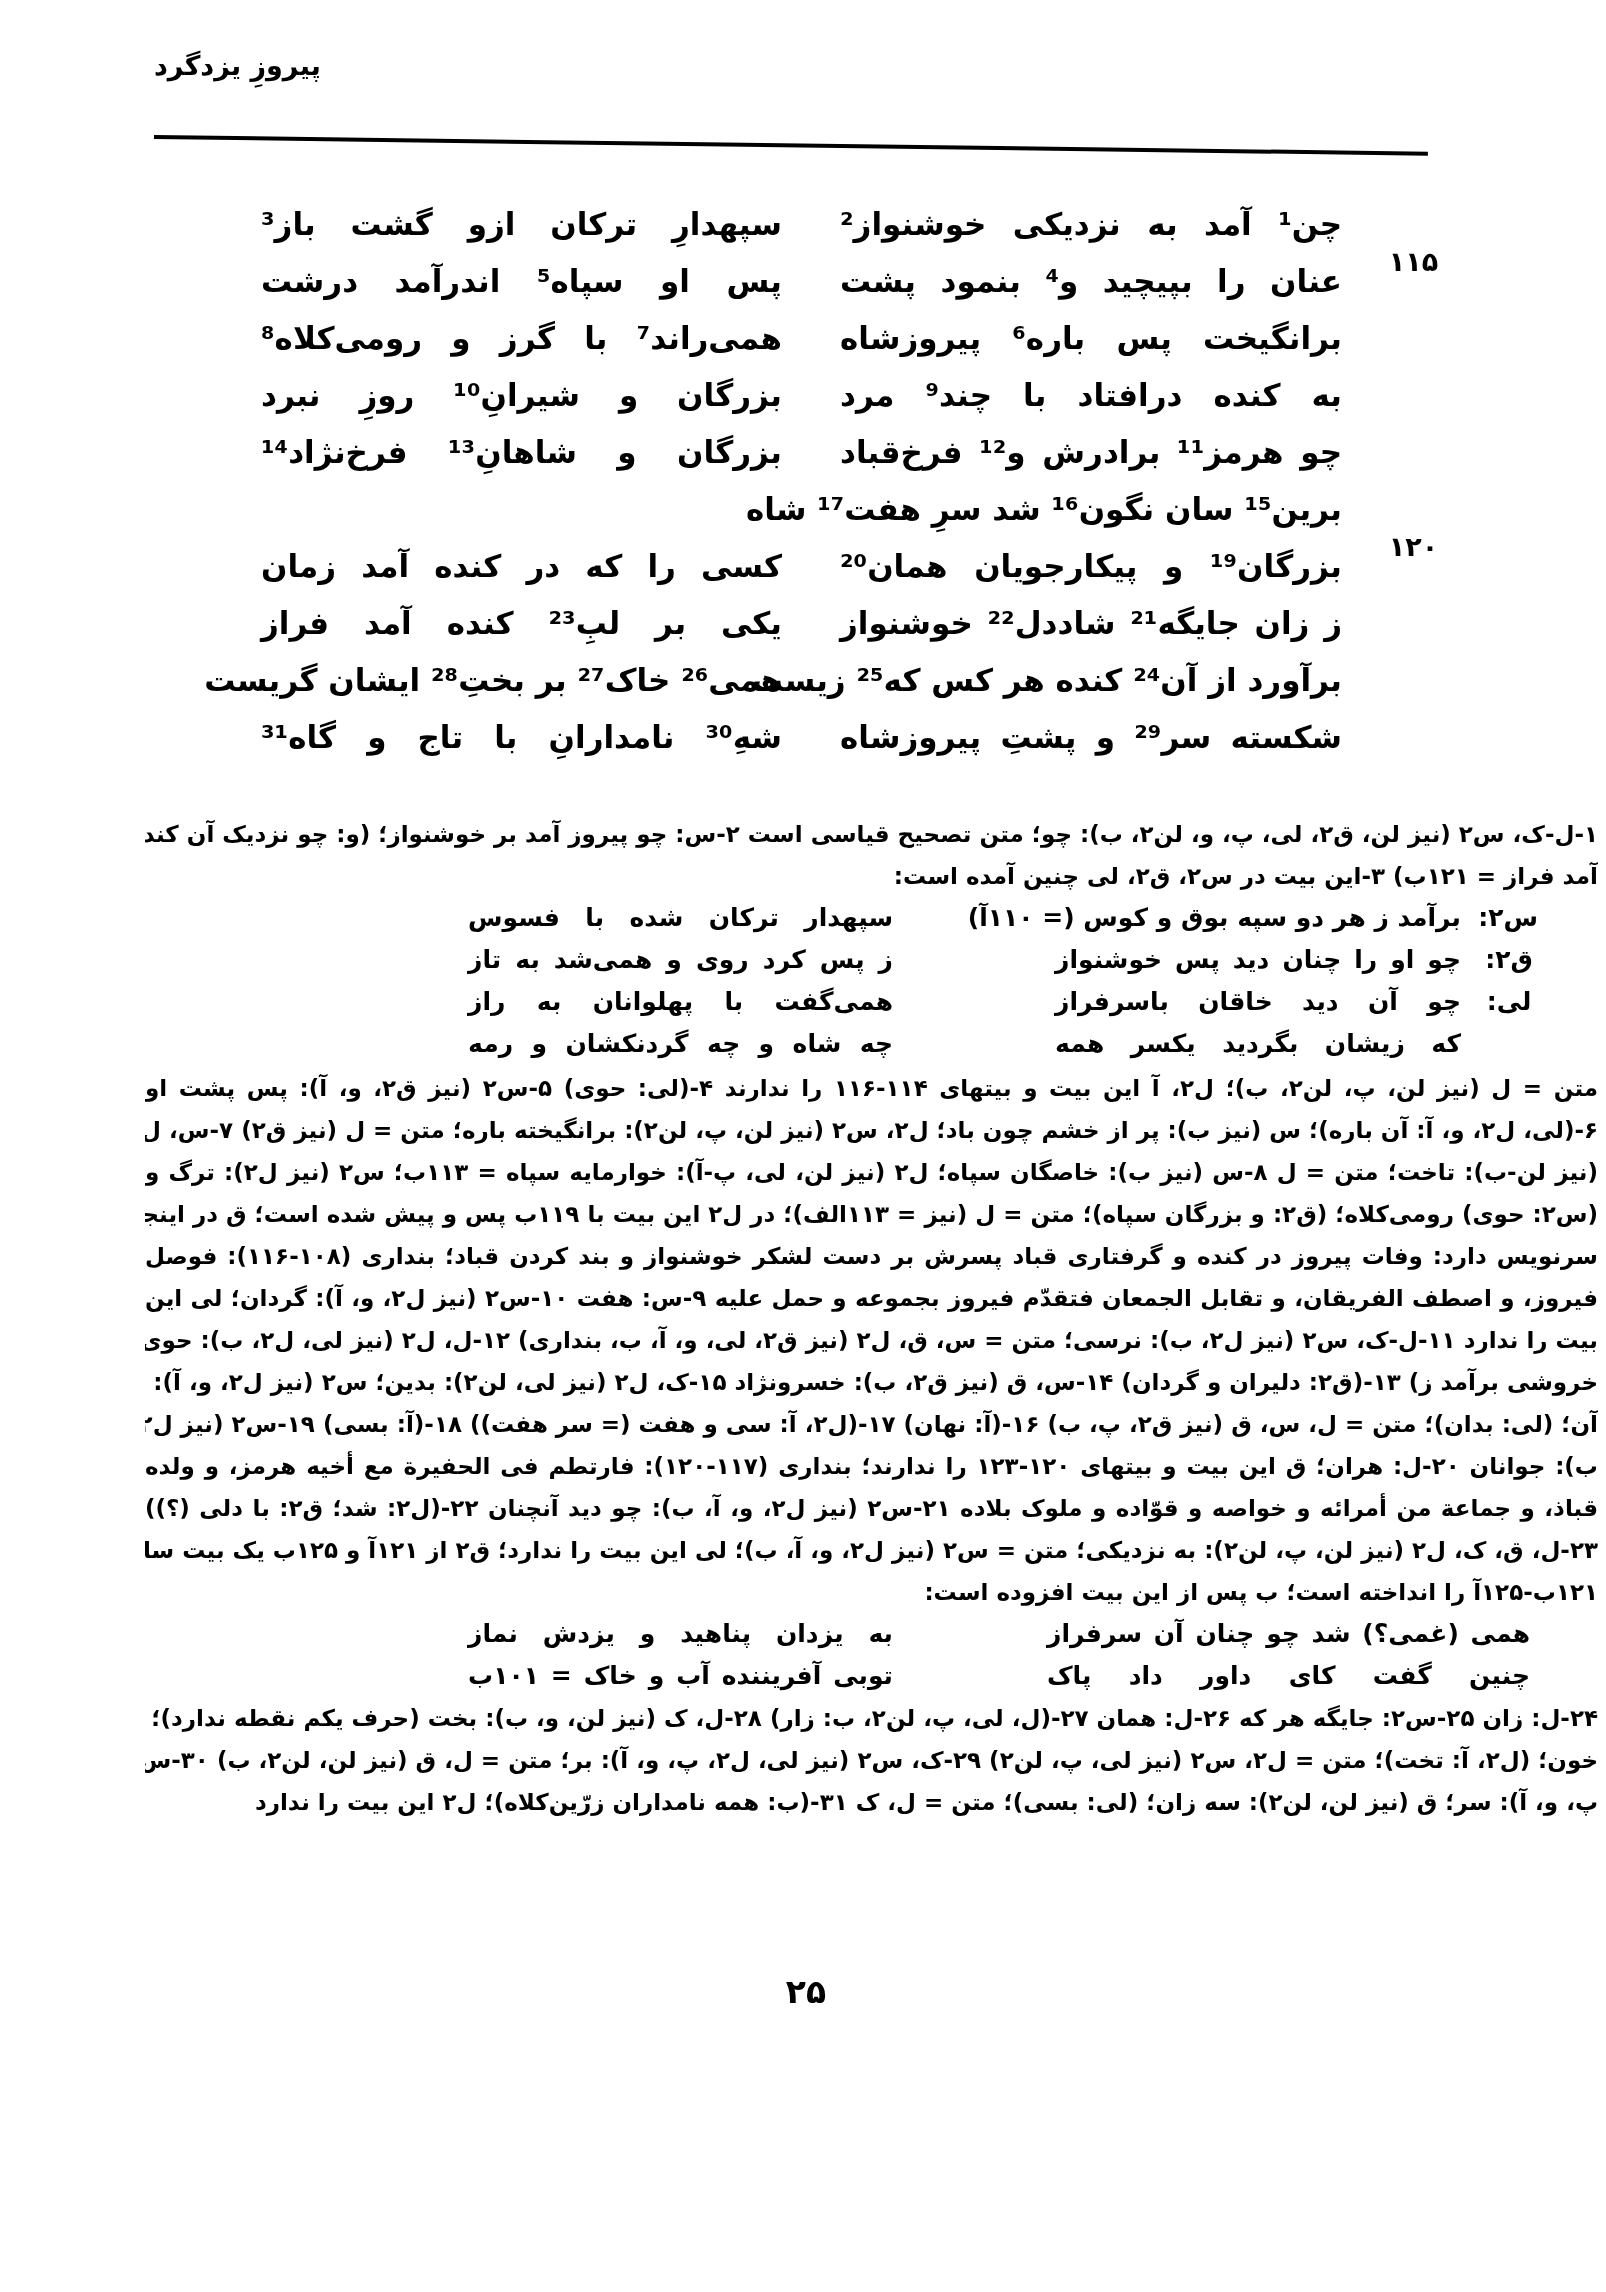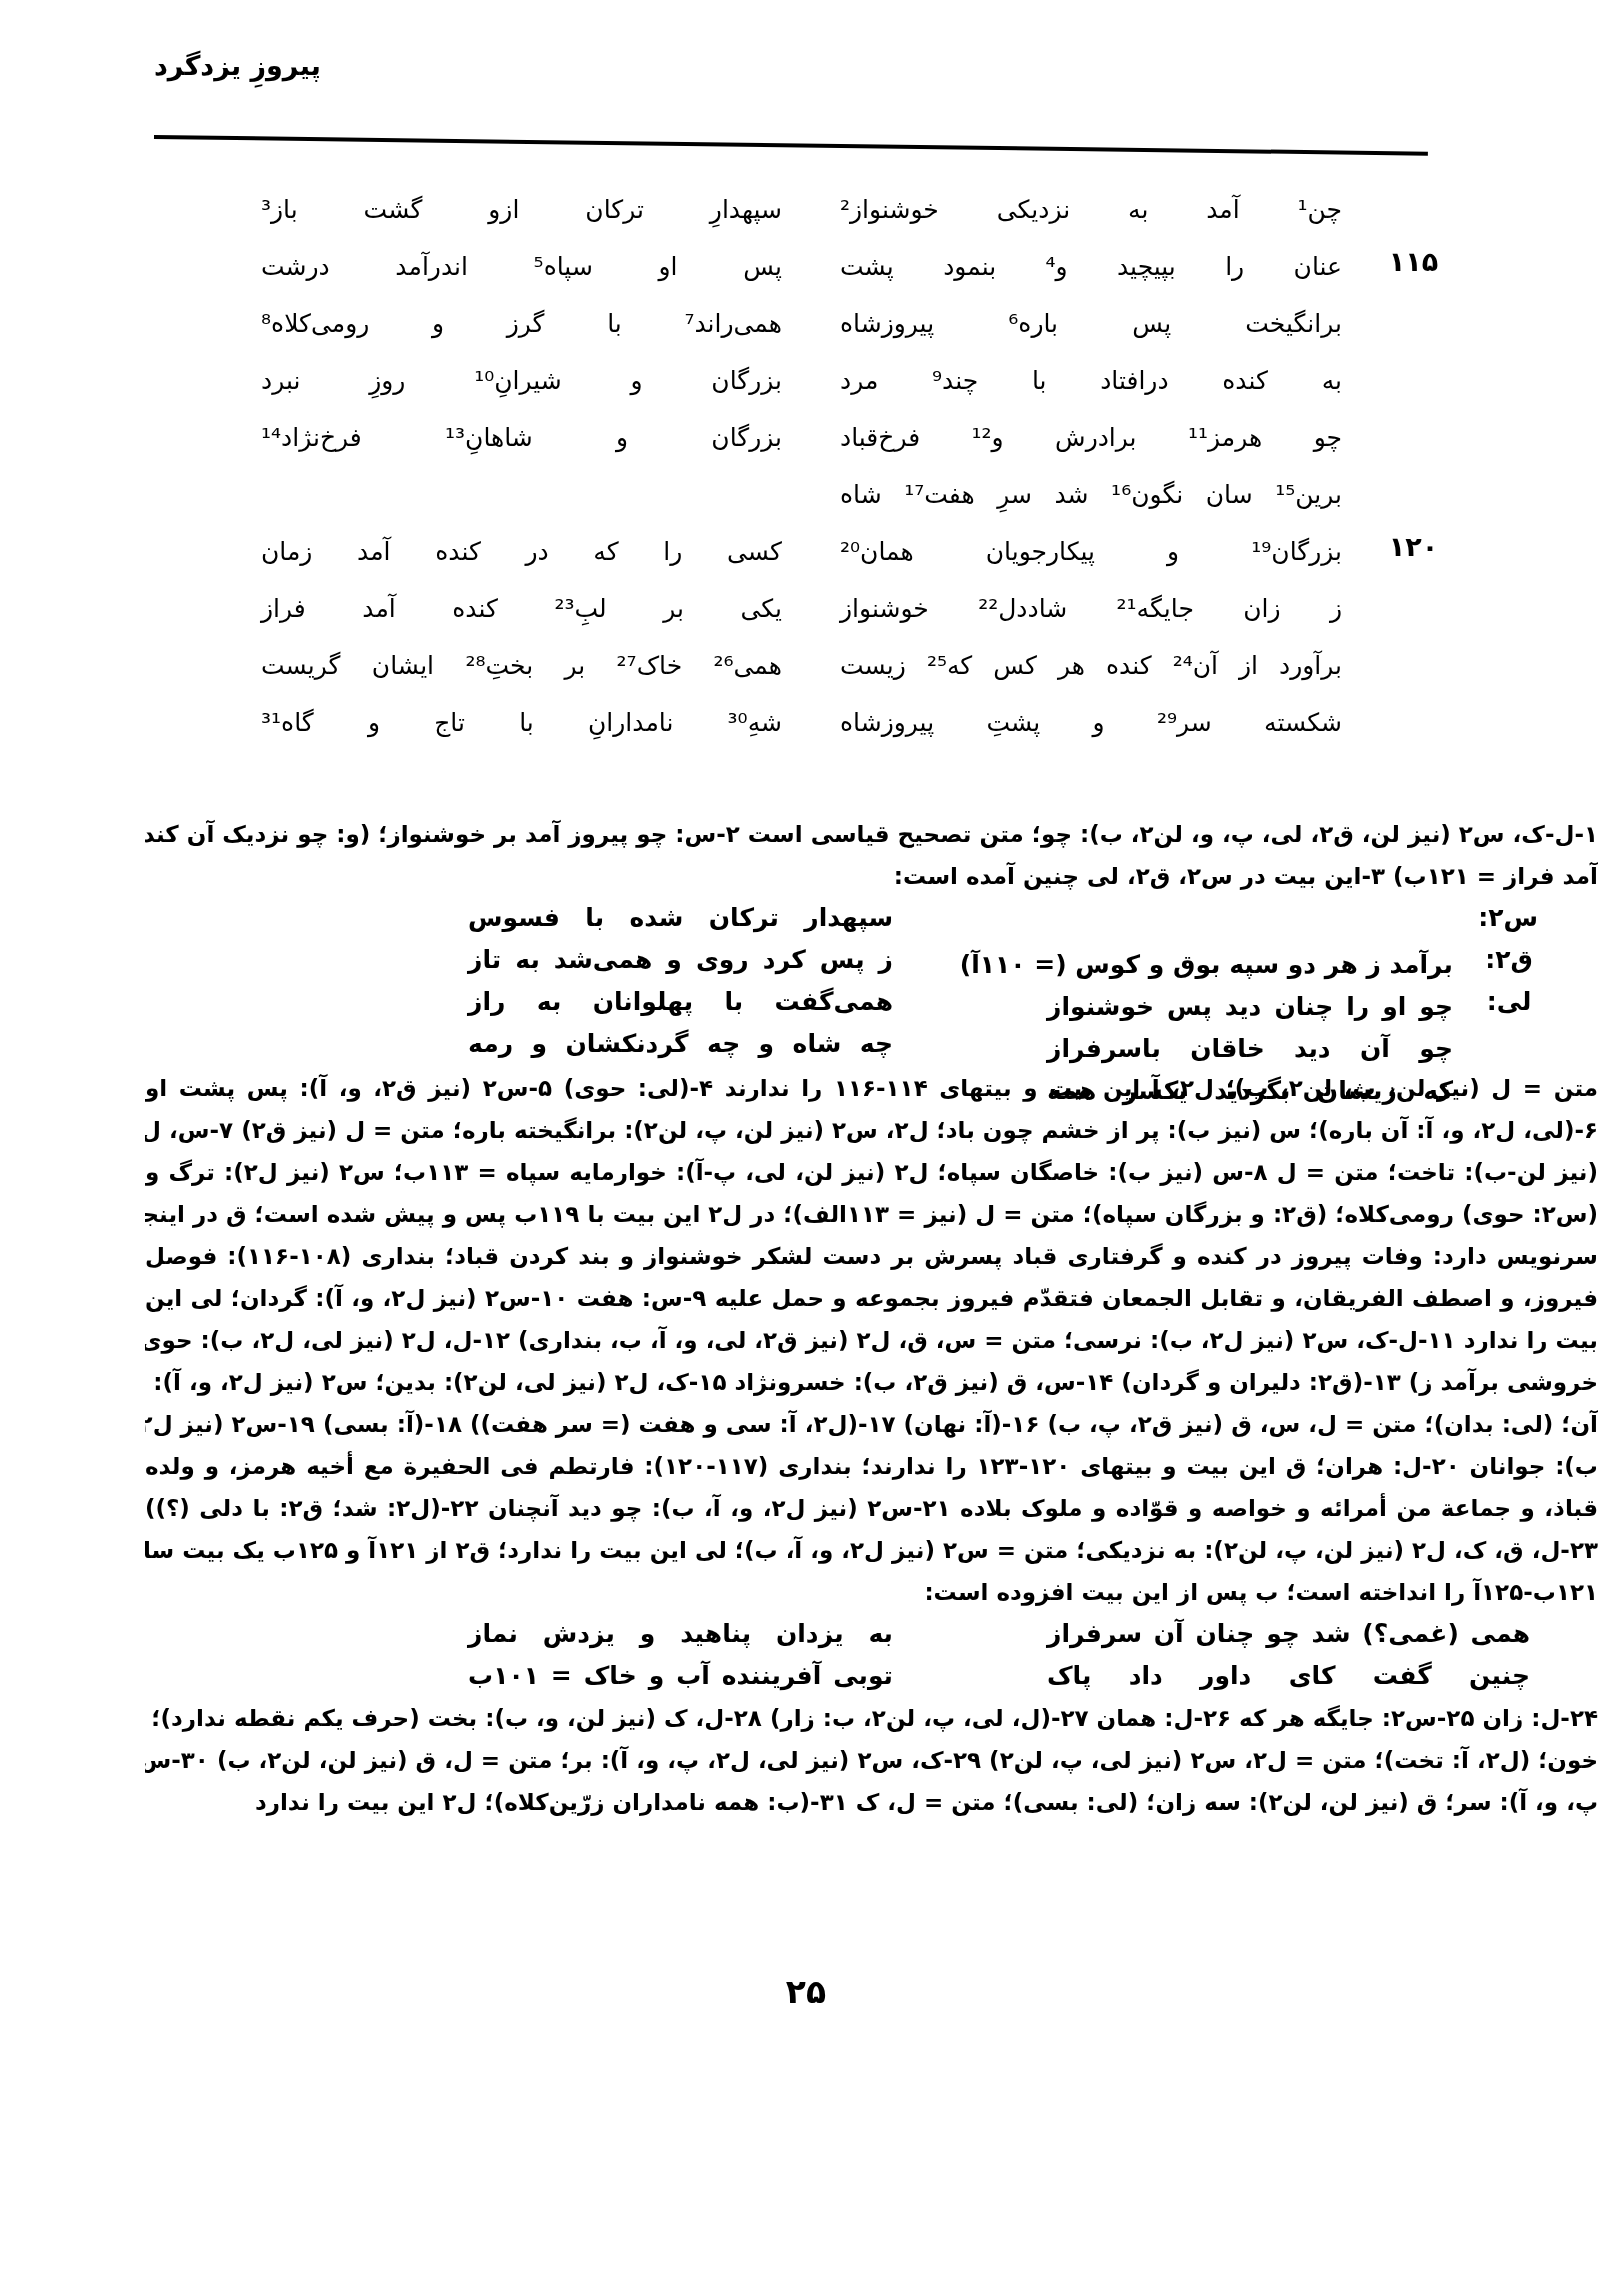--- a/index.html
+++ b/index.html
@@ -5,33 +5,33 @@
   html, body { margin:0; padding:0; background:#ffffff; }
   body { width:1607px; height:2292px; position:relative; overflow:hidden;
          font-family:"DejaVu Sans", sans-serif; color:#000; }
   .page { position:absolute; inset:0; }
   .running-head { position:absolute; left:154px; top:50px; width:193px; text-align:left;
                   font-size:27px; font-weight:bold; direction:rtl; }
   .head-rule { position:absolute; left:154px; top:135px; width:1274px; height:3.9px;
                background:#000; transform:rotate(0.75deg); transform-origin:left center; }
   .verses { position:absolute; left:251px; top:183px; width:1197px; }
   .verse-row { position:relative; height:57px; direction:rtl; }
-  .hemi { position:absolute; top:2px; font-size:25px; font-weight:normal; line-height:50px;
+  .hemi { position:absolute; top:16px; font-size:31px; font-weight:bold; line-height:50px;
           white-space:nowrap; text-align:justify; text-align-last:justify; }
   .hemi-a { right:106px; width:502px; }
   .hemi-b { right:666px; width:521px; }
   .line-no { position:absolute; right:9.7px; top:5.8px; font-size:27px; font-weight:bold; }
   .footnotes { position:absolute; left:145px; top:813px; width:1453px; direction:rtl;
                font-size:23px; font-weight:bold; line-height:42px; }
   .fn-line { white-space:nowrap; text-align:justify; text-align-last:justify; height:42px; overflow:hidden; }
   .fn-line.short { text-align-last:right; }
   .variant-block { position:relative; height:170px; }
   .variant-row { position:relative; height:42px; font-size:25px; }
   .variant-sigla { position:absolute; right:60px; width:58px; text-align:center; }
-  .variant-a { position:absolute; right:145px; width:406px; text-align:justify; text-align-last:justify; white-space:nowrap;margin-top:47px; }
+  .variant-a { position:absolute; right:137px; width:406px; text-align:justify; text-align-last:justify; white-space:nowrap; }
   .variant-b { position:absolute; right:705px; width:425px; text-align:justify; text-align-last:justify; white-space:nowrap; }
   .added-row { position:relative; height:42px; font-size:25px; }
   .added-a { position:absolute; right:68px; width:483px; text-align:justify; text-align-last:justify; white-space:nowrap; }
   .added-b { position:absolute; right:705px; width:425px; text-align:justify; text-align-last:justify; white-space:nowrap; }
   .page-number { position:absolute; left:772px; top:1972px; width:68px; text-align:center;
                  font-size:33px; font-weight:bold; }
 </style>
 </head>
 <body>
 

